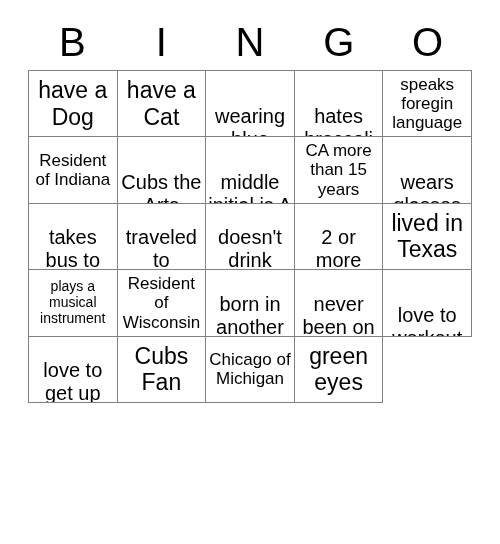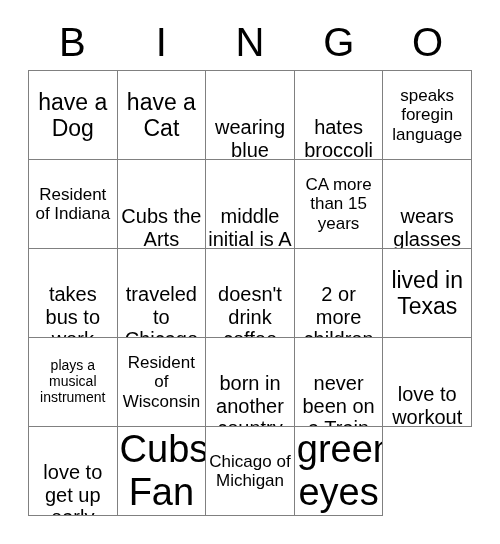--- a/index.html
+++ b/index.html
@@ -41,21 +41,21 @@
     font-weight: 400;
     letter-spacing: 0;
   }
 
   
   #bingo-grid {
     position: absolute;
     left: 28px;
     top: 70px;
     width: 444px;
-    height: 446px;
+    height: 333px;
     box-sizing: border-box;
     border-top: 1px solid #808080;
     border-left: 1px solid #808080;
     display: grid;
     grid-template-columns: repeat(5, 1fr);
     grid-template-rows: repeat(5, 1fr);
   }
 
   .bingo-cell {
     box-sizing: border-box;
@@ -72,21 +72,21 @@
   }
   .cell-text {
     display: block;
     width: 100%;
     line-height: 1.14;
     white-space: normal;
     word-break: normal;
   }
 
   
-  .fs-xl  .cell-text { font-size: 38px; text-align: center; }
+  .fs-xl  .cell-text { font-size: 23px; text-align: center; }
   .fs-lg  .cell-text { font-size: 23px; }
   .fs-md  .cell-text { font-size: 20px; margin-top: 48px; }
   .fs-sm  .cell-text { font-size: 17px; }
   .fs-xs  .cell-text { font-size: 14px; }
 </style>
 </head>
 <body>
 
 <div id="bingo-card">
 

